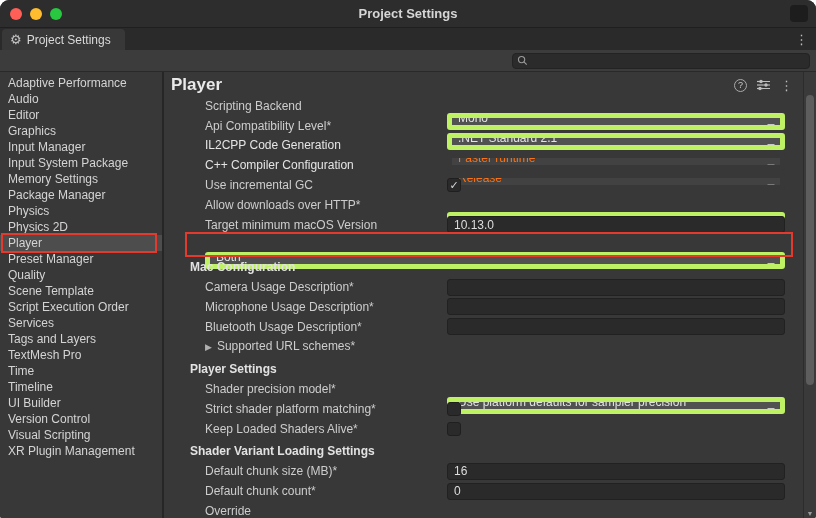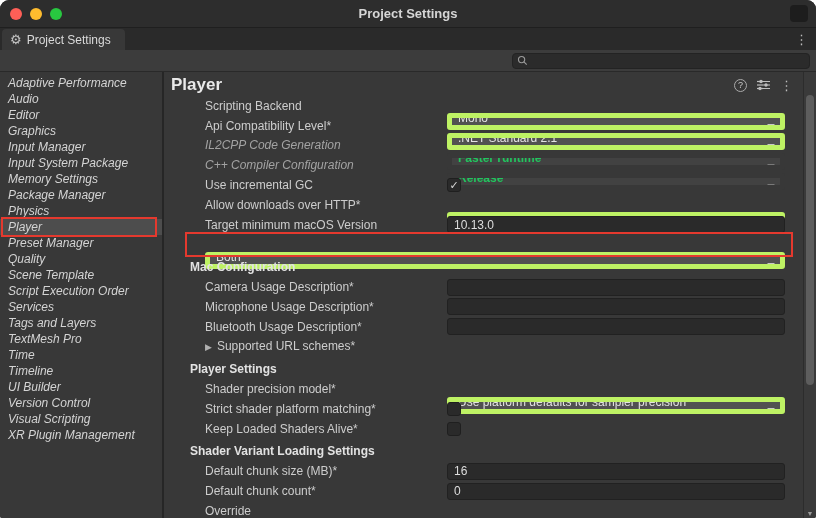--- a/index.html
+++ b/index.html
@@ -33,21 +33,21 @@
                  border-radius:4px; display:flex; align-items:center; padding:0 4px; }
   .searchfield input { flex:1; background:transparent; border:none; outline:none;
                        color:#d2d2d2; font-size:11px; font-family:"Liberation Sans",sans-serif; }
   .mag { width:11px; height:11px; margin-right:4px; flex-shrink:0; }
 
   
   .bodyrow { flex:1; display:flex; overflow:hidden; }
 
   .sidebar { width:162px; background:#383838; padding-top:3px; overflow:hidden; flex-shrink:0; }
   .side-item { height:16px; line-height:16px; padding-left:8px; color:#d4d4d4;
-               white-space:nowrap; position:relative; font-size:12px;font-style:italic; }
+               white-space:nowrap; position:relative; font-size:12px; }
   .side-item.selected { background:#4d4d4d; }
   .side-item.annotated::after { content:""; position:absolute; left:1px; right:5px; top:-2px; bottom:-2px;
                                 border:2px solid #e5392e; pointer-events:none; z-index:5; }
   .splitter { width:2px; background:#262626; flex-shrink:0; }
 
   .main { flex:1; display:flex; flex-direction:column; overflow:hidden; position:relative; }
   .main-header { height:24px; display:flex; align-items:center; justify-content:space-between;
                  padding:2px 10px 0 7px; flex-shrink:0; }
   .page-title { font-size:17px; font-weight:bold; color:#e9e9e9; }
   .header-icons { display:flex; gap:9px; align-items:center; color:#bfbfbf; }
@@ -55,29 +55,29 @@
                display:flex; align-items:center; justify-content:center; color:#cccccc; }
   .kebab-v { font-size:13px; color:#bdbdbd; }
 
   .rows { flex:1; overflow:hidden; }
   .row { display:flex; align-items:center; height:19.8px; padding:0 18px 0 41px; position:relative; }
   .row .label { width:242px; flex-shrink:0; color:#cdcdcd; white-space:nowrap; overflow:hidden; font-size:12px; }
   .row .label.highlight { color:#4f97d1; }
   .row.t-header { padding-left:26px; margin-top:3px; }
   .row.t-header .label { width:auto; font-weight:bold; color:#e2e2e2; }
   .row.t-label .label { color:#cdcdcd; }
-  .row.disabled .label { color:#a3a3a3;font-style:italic; }
+  .row.disabled .label { color:#e5e5e5; }
   .control { flex:1; min-width:0; }
   .dropdown { height:17px; background:#515151; border:5px solid #bef264; border-radius:3px;
               display:flex; align-items:flex-end; padding:0 18px 0 6px; position:relative;
               color:#e3e3e3; white-space:nowrap; overflow:hidden;margin-top:32px; }
   .dropdown .arrow { position:absolute; right:5px; top:6px; width:0; height:0;
                      border-left:4px solid transparent; border-right:4px solid transparent;
                      border-top:4px solid #c8c8c8; }
-  .row.disabled .dropdown { background:#424242; border-color:#383838; color:#22c55e;font-weight:bold; }
+  .row.disabled .dropdown { background:#424242; border-color:#383838; color:#f97316; }
   .row.disabled .dropdown .arrow { border-top-color:#797979; }
   .textfield { height:17px; background:#2a2a2a; border:1px solid #212121; border-radius:3px;
                display:flex; align-items:center; padding:0 6px; color:#dddddd; white-space:nowrap; overflow:hidden; }
   .checkbox { width:14px; height:14px; background:#2a2a2a; border:1px solid #1f1f1f; border-radius:3px;
               display:flex; align-items:center; justify-content:center; color:#d8d8d8;
               font-size:11px; line-height:1; flex-shrink:0; }
   .tri { color:#b0b0b0; font-size:9px; margin-right:5px; }
   .row.annotated::after { content:""; position:absolute; left:21px; right:10px; top:-3px; bottom:-3px;
                           border:2px solid #e5392e; pointer-events:none; z-index:5; }
 
@@ -125,20 +125,21 @@
     <div class="sidebar" id="sidebar">
         <div class="side-item">Adaptive Performance</div>
         <div class="side-item">Audio</div>
         <div class="side-item">Editor</div>
         <div class="side-item">Graphics</div>
         <div class="side-item">Input Manager</div>
         <div class="side-item">Input System Package</div>
         <div class="side-item">Memory Settings</div>
         <div class="side-item">Package Manager</div>
         <div class="side-item">Physics</div>
+        <div class="side-item">Physics 2D</div>
         <div class="side-item selected annotated">Player</div>
         <div class="side-item">Preset Manager</div>
         <div class="side-item">Quality</div>
         <div class="side-item">Scene Template</div>
         <div class="side-item">Script Execution Order</div>
         <div class="side-item">Services</div>
         <div class="side-item">Tags and Layers</div>
         <div class="side-item">TextMesh Pro</div>
         <div class="side-item">Time</div>
         <div class="side-item">Timeline</div>

